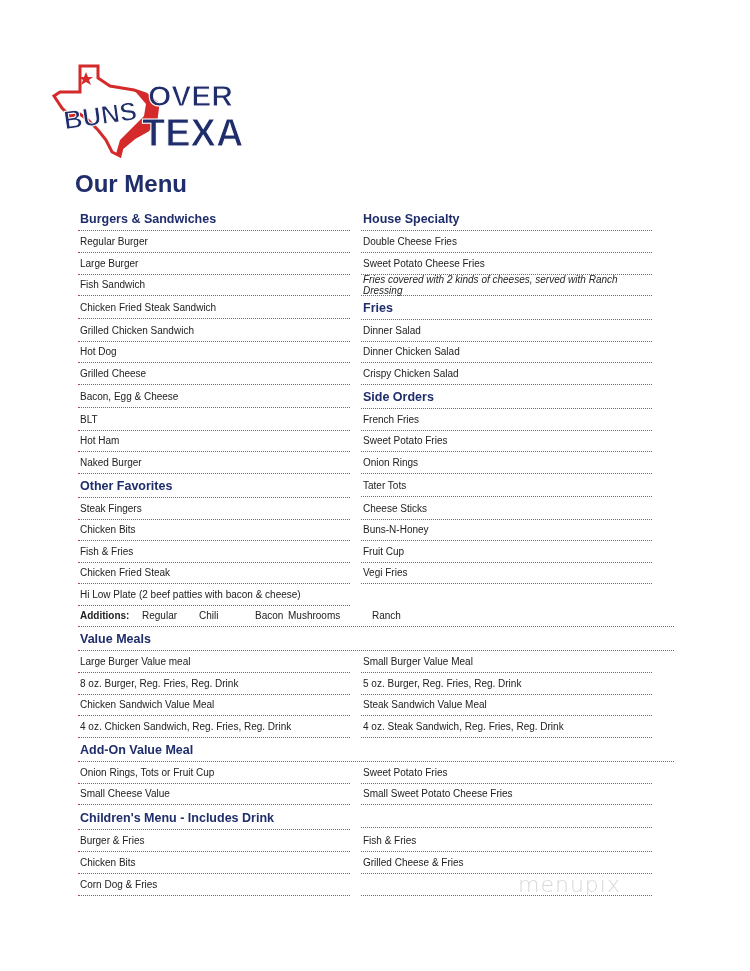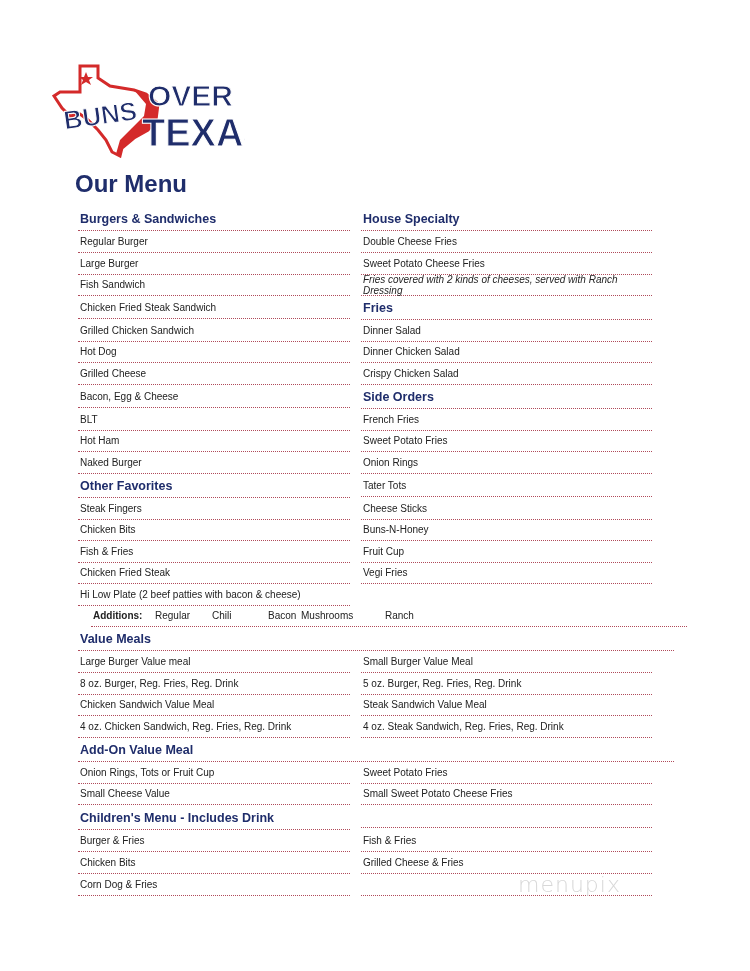--- a/index.html
+++ b/index.html
@@ -6,21 +6,21 @@
   body { width: 750px; height: 971px; background: #ffffff; position: relative; overflow: hidden; font-family: "Liberation Sans", sans-serif; color: #1a1a1a; }
   .logo { position: absolute; left: 50px; top: 60px; width: 195px; height: 98px; }
   .page-title { position: absolute; left: 75px; top: 170px; font-size: 24px; font-weight: bold; color: #1f2d6b; font-family: "Liberation Sans", sans-serif; }
   .row { position: absolute; height: 22px; display: flex; align-items: center; font-size: 10px; color: #222; border-bottom: 1.5px dotted #b04a5a; padding-left: 2px; }
   .row.h { font-size: 12.5px; font-weight: bold; color: #1f2d6b; height: 24px; }
   .row.b { font-weight: normal; }
   .row.i { font-style: italic; }
   .L { left: 78px; width: 272px; }
   .R { left: 361px; width: 291px; }
   .F { left: 78px; width: 596px; }
-  .additions { display: flex; margin-left: 13px; }
+  .additions { display: flex; }
   .additions span { display: inline-block; }
   .add-label { font-weight: bold; width: 62px; }
   .watermark { position: absolute; left: 518px; top: 872px; font-size: 22px; color: #d8d8d8; letter-spacing: 1px; font-family: "DejaVu Sans", sans-serif; font-weight: 300; }
 </style>
 </head>
 <body>
 
 <div class="logo">
   <svg width="195" height="98" viewBox="0 0 195 98">
     <path d="M30,6 L48,6 L48,18 L60,26 L84,30 L96,34 L108,44 L106,60 L98,70 L84,78 L72,88 L70,96 L62,92 L56,80 L48,70 L38,60 L30,54 L20,56 L12,48 L4,36 L10,32 L30,32 Z" fill="#ffffff" stroke="#d42a2a" stroke-width="3"></path>

